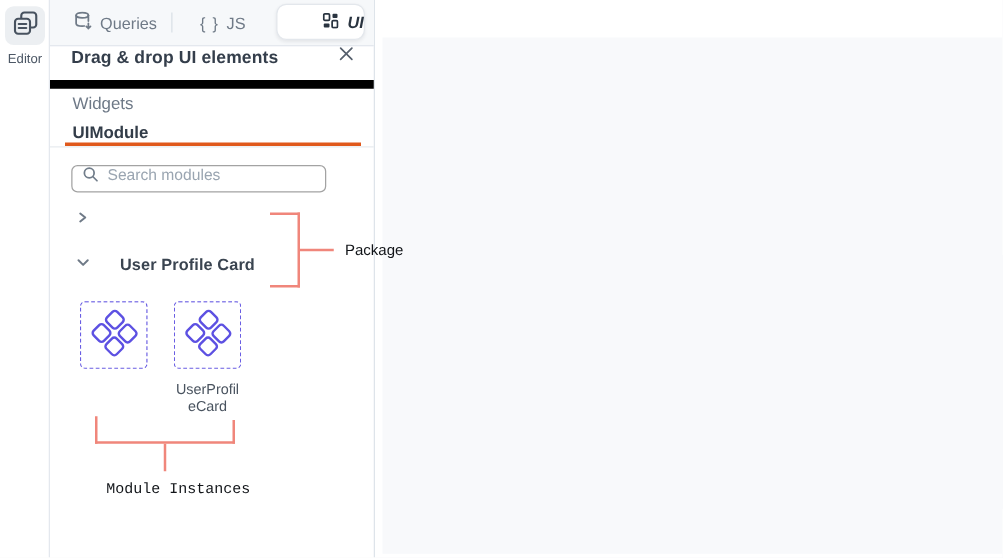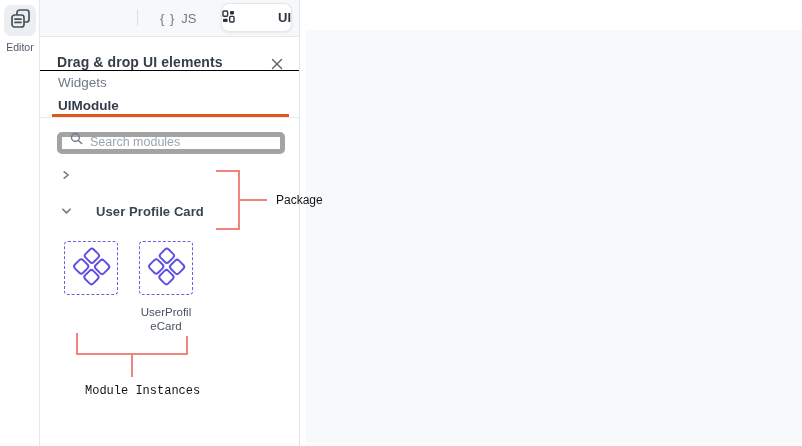--- a/index.html
+++ b/index.html
@@ -44,27 +44,27 @@
     font-size: 13px; font-weight: 500; color: #6F7A87; cursor: pointer;
   }
   .tab-queries { left: 19px; }
   .topbar .sep { position: absolute; left: 97px; top: 10px; width: 1px; height: 16px; background: #D9DFE6; }
   .tab-js { left: 120px; }
   .braces { font-size: 13px; color: #6F7A87; letter-spacing: 1px; }
   .ui-btn {
     position: absolute; left: 181px; top: 3px; width: 71px; height: 29px;
     background: #fff; border: 1px solid #E3E7EC; border-radius: 8px;
     box-shadow: 0 1px 3px rgba(23,31,41,.08);
-    display: flex; align-items: center; justify-content: space-between; gap: 7px;
-    font-size: 13px; font-weight: 600; color: #2A3440; cursor: pointer;
+    display: flex; align-items: center; justify-content: flex-end; gap: 7px;
+    font-size: 13px; font-weight: 600; color: #2A3440; cursor: pointer; font-style: italic;
   }
 
   .panel-header {
-    height: 34px; border-bottom: 1px solid #000000;
-    display: flex; align-items: flex-end; justify-content: space-between;
+    height: 34px; border-bottom: 7px solid #000000;
+    display: flex; align-items: flex-start; justify-content: space-between;
     padding: 0 16px 0 17px;
   }
   .panel-title { font-size: 14px; font-weight: 700; color: #343E4B; letter-spacing: .1px; }
   .close-btn { display: flex; align-items: center; cursor: pointer; }
 
   .tabs {
     height: 47px; border-bottom: 1px solid #E7EBEF;
     display: flex; align-items: stretch; padding-left: 12px; gap: 0; flex-direction: column;
   }
   .tab {
@@ -73,23 +73,23 @@
     font-size: 13.5px; font-weight: 500; color: #6E7987; cursor: pointer;
   }
   .tab.active {
     color: #333D49; font-weight: 600;
     box-shadow: inset 0 -3px 0 var(--accent-orange);
   }
 
   .content { position: relative; height: 328px; }
 
   .search-box {
-    position: absolute; left: 17px; top: 14px; width: 228px; height: 22px;
-    border: 5px solid #a3a3a3; border-radius: 5px; background: #fff;
-    display: flex; align-items: flex-end; gap: 7px; padding-left: 8px;
+    position: absolute; left: 17px; top: 14px; width: 204px; height: 22px;
+    border: 1px solid #a3a3a3; border-radius: 5px; background: #fff;
+    display: flex; align-items: flex-start; gap: 7px; padding-left: 8px;
   }
   .search-box input {
     border: none; outline: none; background: transparent;
     font-size: 12.5px; color: #3A4450; width: 185px;
     font-family: "Liberation Sans", "DejaVu Sans", sans-serif;
   }
   .search-box input::placeholder { color: #9AA5B1; }
 
   .tree-row {
     position: absolute; left: 0; width: 100%; height: 22px;
@@ -141,20 +141,31 @@
         <line x1="5" y1="14.4" x2="11" y2="14.4" stroke="#47525F" stroke-width="1.7" stroke-linecap="round"></line>
       </svg>
     </span>
   </div>
   <div class="editor-label">Editor</div>
 </div>
 
 <div class="panel">
 
   <div class="topbar">
+    <div class="seg-tab tab-queries">
+      <span>
+        <svg width="15" height="16" viewBox="0 0 15 16" fill="none">
+          <ellipse cx="6.8" cy="3.2" rx="4.9" ry="2.1" stroke="#6F7A87" stroke-width="1.4"></ellipse>
+          <path d="M1.9 3.2 v6.6 c0 1.15 2.2 2.1 4.9 2.1 .5 0 1-.03 1.5-.1" stroke="#6F7A87" stroke-width="1.4" fill="none" stroke-linecap="round"></path>
+          <path d="M11.7 3.2 v4.6" stroke="#6F7A87" stroke-width="1.4" stroke-linecap="round"></path>
+          <path d="M11.7 9.6 v4.2 m0 0 l-1.7-1.7 m1.7 1.7 l1.7-1.7" stroke="#6F7A87" stroke-width="1.4" fill="none" stroke-linecap="round" stroke-linejoin="round"></path>
+        </svg>
+      </span>
+      <span>Queries</span>
+    </div>
 
     <div class="sep"></div>
 
     <div class="seg-tab tab-js">
       <span class="braces">{ }</span>
       <span>JS</span>
     </div>
 
     <div class="ui-btn">
       <span>

